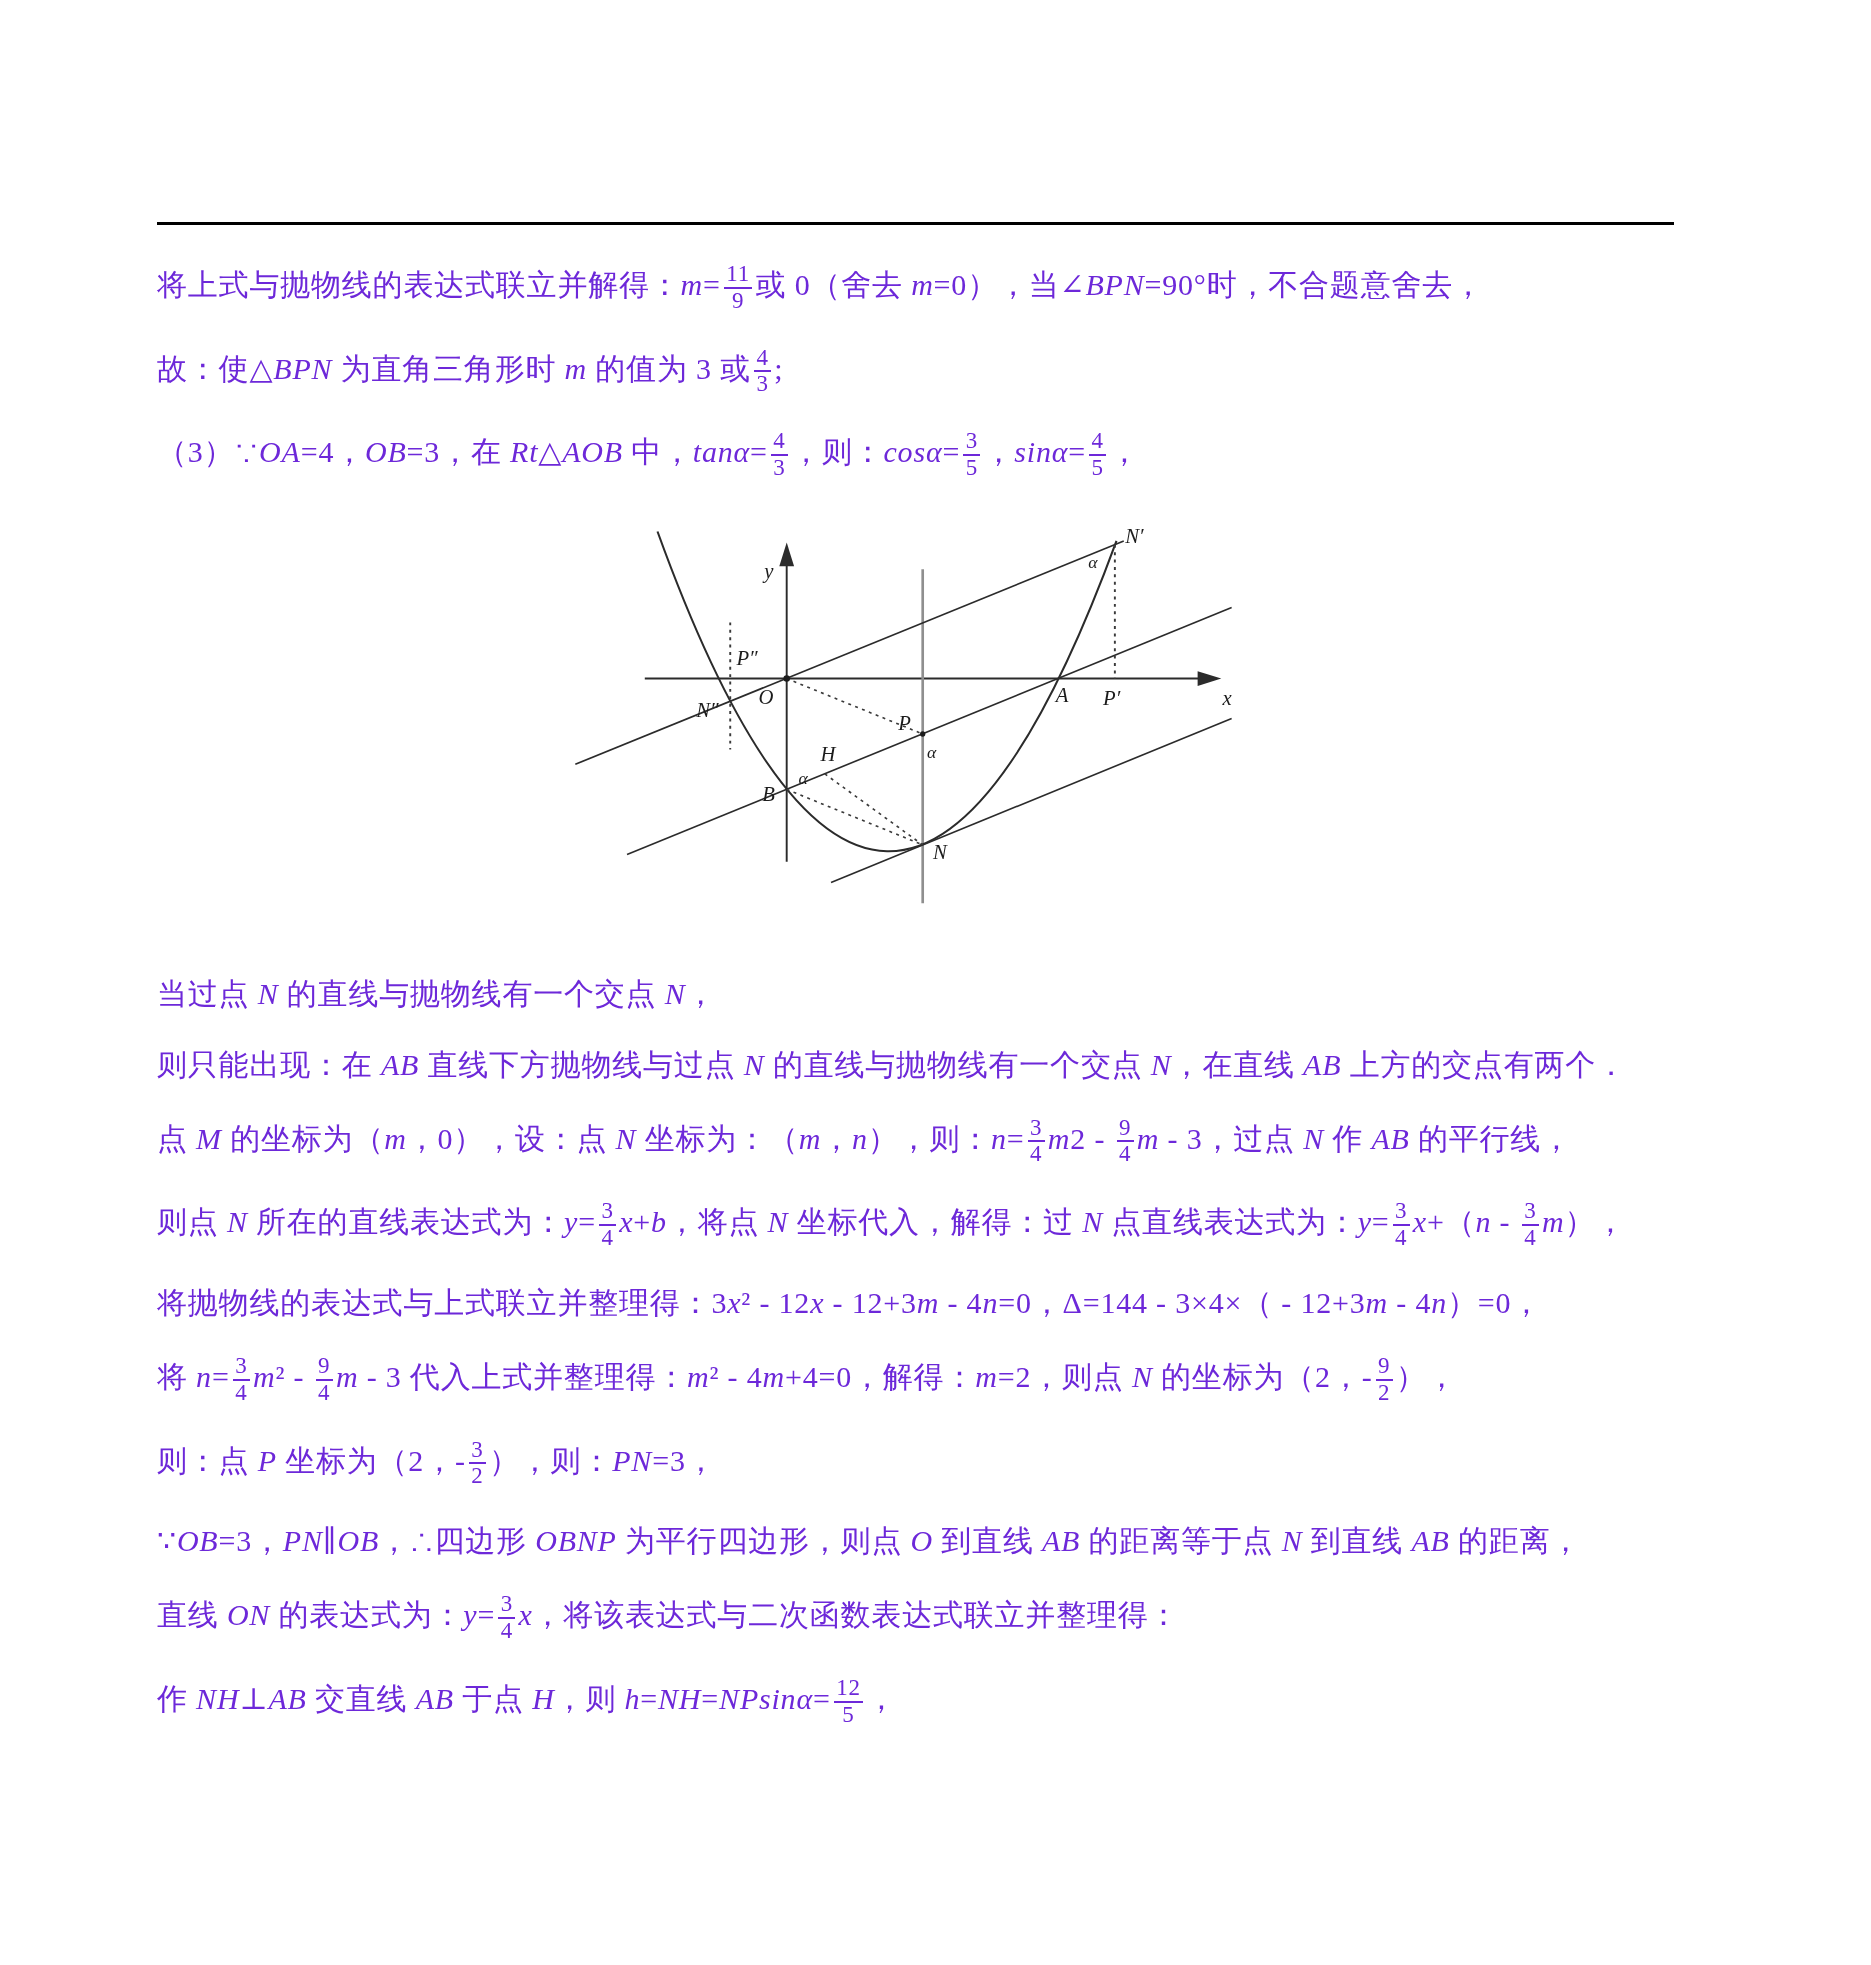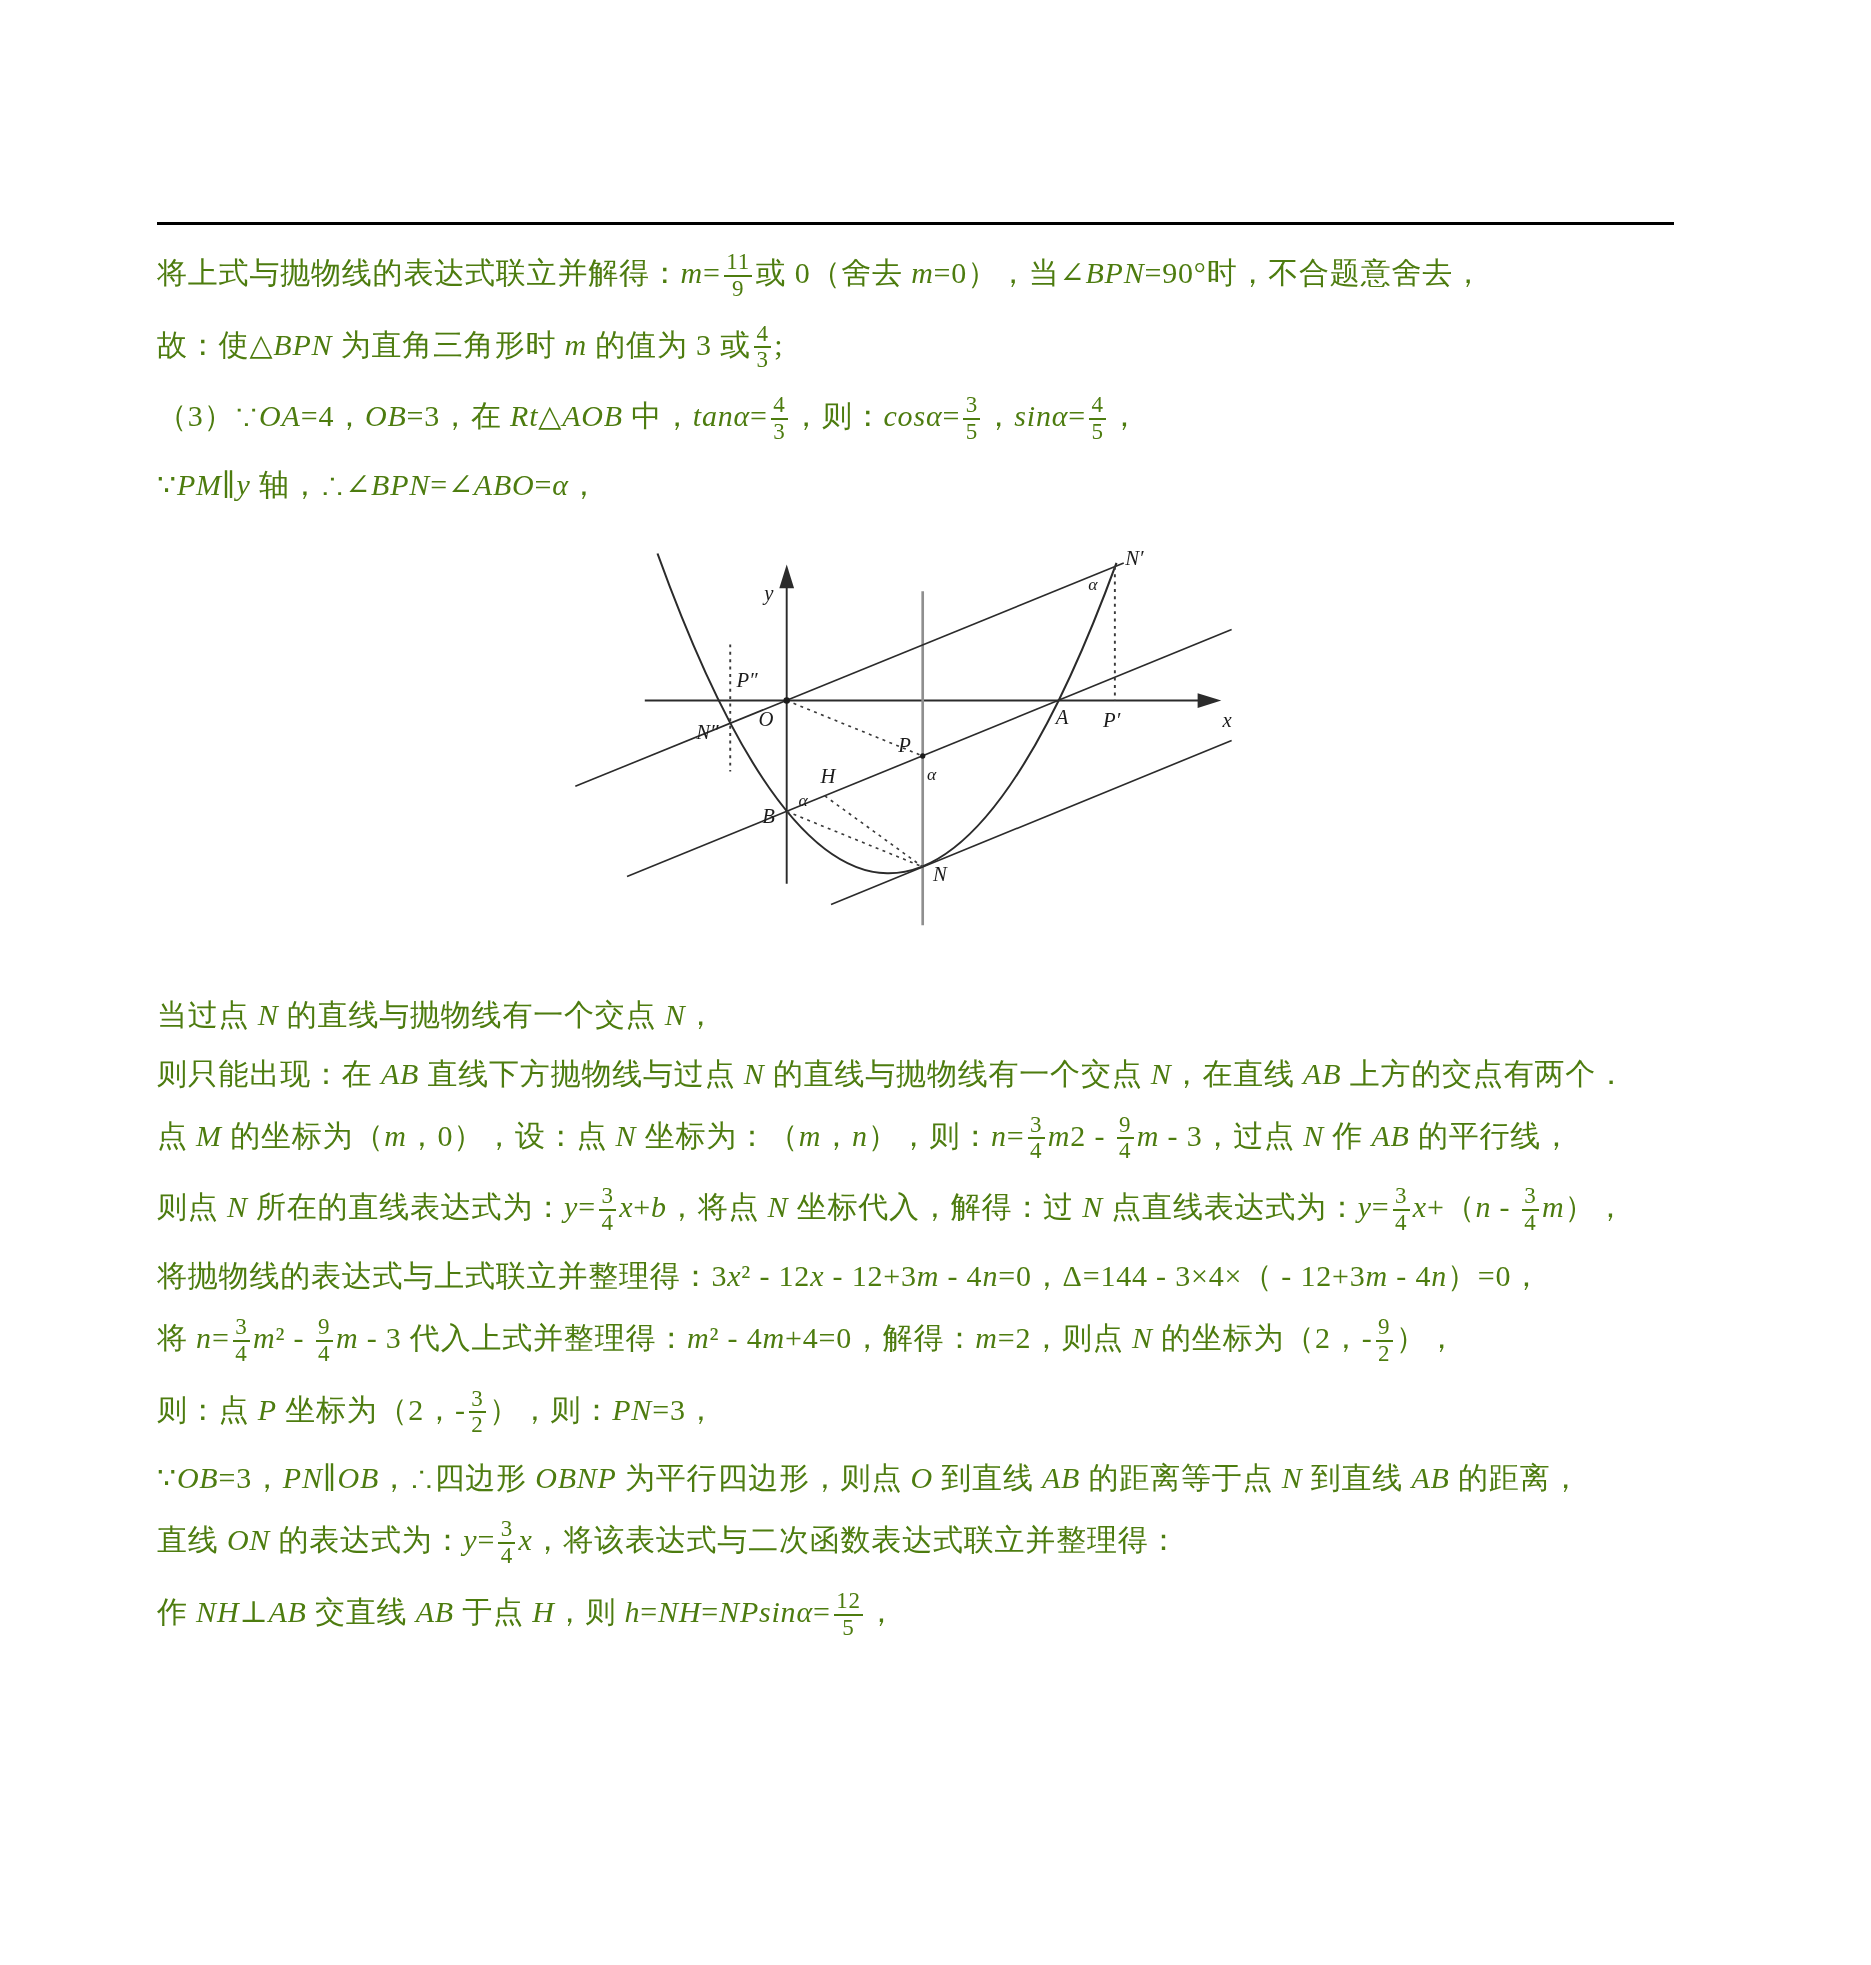--- a/index.html
+++ b/index.html
@@ -1,20 +1,20 @@
 <!DOCTYPE html>
 <html style="font-size:6.3px"><head>
 <meta charset="utf-8">
 <style>
   html,body{margin:0;padding:0;background:#ffffff;}
   .page{position:relative;width:1872px;height:2647px;background:#ffffff;overflow:hidden;
         font-family:"Liberation Serif","DejaVu Serif",serif;}
   .top-rule{position:absolute;left:157px;top:222px;width:1517px;height:3.1px;background:#000;}
   .content{position:absolute;left:157px;top:230px;width:1533px;}
-  p.line{color:#4d7c0f;font-size:30px;line-height:1.3;margin:20px 0;letter-spacing:0.8px;
+  p.line{color:#6d28d9;font-size:30px;line-height:1.3;margin:32px 0;letter-spacing:0.8px;
          font-weight:500;}
   p.line i{font-style:italic;}
   .frac{display:inline-flex;flex-direction:column;text-align:center;vertical-align:middle;
         margin:0 3.1px;font-size:23px;line-height:1.08;}
   .frac .fn{border-bottom:2px solid currentColor;padding:0 2.4px;}
   .frac .fd{padding:0 2.4px;}
   .sqrt .rad{text-decoration:overline;}
   .figure-wrap{margin:31px 0 31px 405px;width:680px;}
   .figure-wrap svg{display:block;width:680px;height:auto;}
   .fig-label{font-family:"Liberation Serif","DejaVu Serif",serif;font-style:italic;
@@ -40,21 +40,20 @@
         <p class="line">（3）∵<i>OA</i>=4，<i>OB</i>=3，在 <i>Rt</i>△<i>AOB</i> 中，<i>tan</i><i>α</i>=<span class="frac">
             <span class="fn">4</span>
             <span class="fd">3</span>
           </span>，则：<i>cos</i><i>α</i>=<span class="frac">
             <span class="fn">3</span>
             <span class="fd">5</span>
           </span>，<i>sin</i><i>α</i>=<span class="frac">
             <span class="fn">4</span>
             <span class="fd">5</span>
           </span>，</p>
-        <p class="line">∵<i>PM</i>∥<i>y</i> 轴，∴∠<i>BPN</i>=∠<i>ABO</i>=<i>α</i>，</p>
       </div>
 
     <div class="figure-wrap">
       <svg viewBox="0 0 460 290" xmlns="http://www.w3.org/2000/svg">
 
         <line x1="56" y1="112" x2="436" y2="112" stroke="#2b2b2b" stroke-width="1.3"></line>
         <polygon points="446,112 430,107 430,117" fill="#2b2b2b"></polygon>
         <line x1="152" y1="236" x2="152" y2="30" stroke="#2b2b2b" stroke-width="1.3"></line>
         <polygon points="152,20 147,36 157,36" fill="#2b2b2b"></polygon>
 

